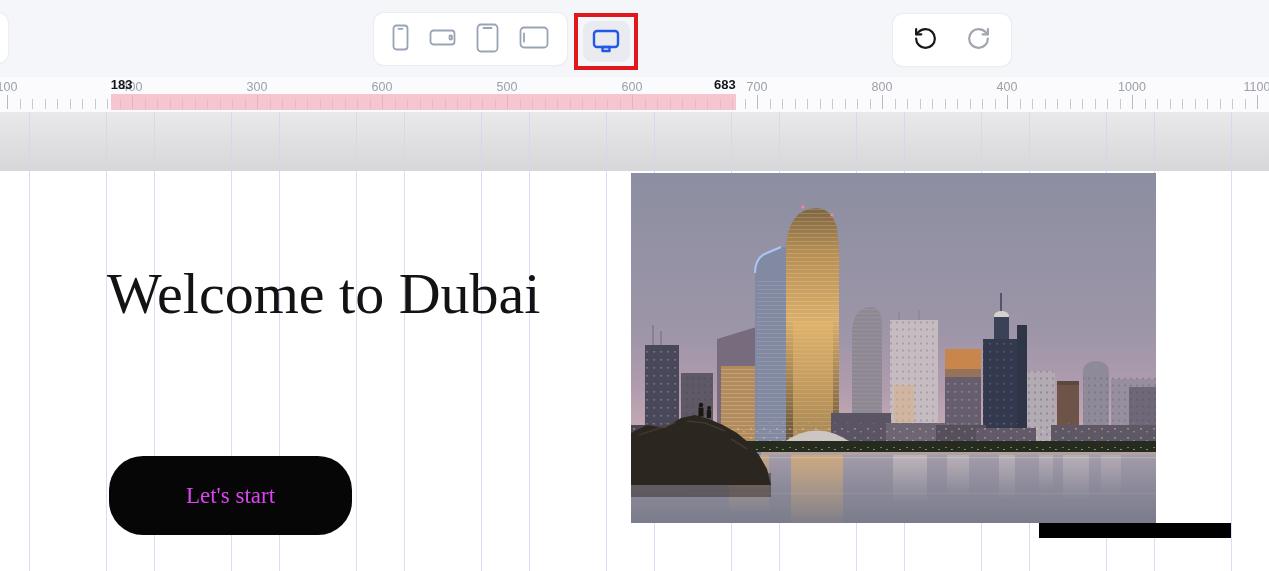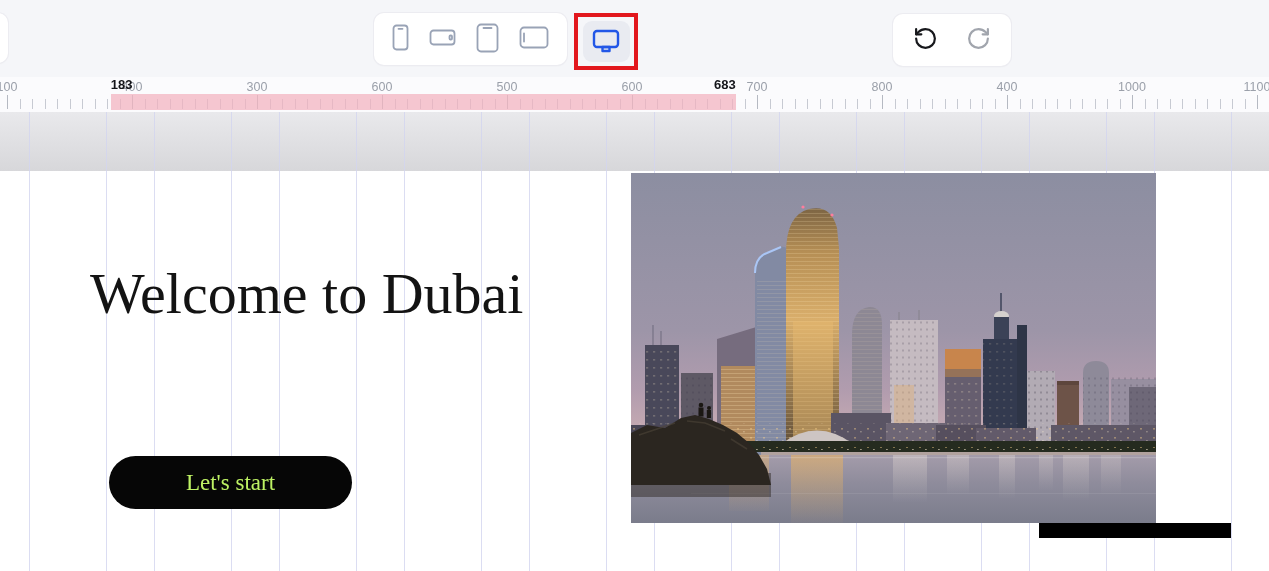--- a/index.html
+++ b/index.html
@@ -52,30 +52,30 @@
   .tick.major{height:14px;background:#b5b9c2;}
   .ruler-band{position:absolute;top:17px;height:16px;background:rgba(242,178,190,.72);}
   .sel-label{position:absolute;top:0;font-size:13px;font-weight:700;color:#14151a;white-space:nowrap;}
 
   
   .stage-top{position:absolute;left:0;top:112px;width:1269px;height:59px;background:linear-gradient(#e9e9ec,#d7d7da);}
   .page{position:absolute;left:0;top:171px;width:1269px;height:400px;background:#fff;}
   .gridline{position:absolute;top:112px;height:459px;width:1px;background:#d2d4ef;opacity:.8;z-index:1;}
 
   .hero-heading{
-    position:absolute;left:90px;top:260px;z-index:2;
+    position:absolute;left:107px;top:260px;z-index:2;
     font-family:"Liberation Serif",serif;font-size:58px;color:#131313;letter-spacing:0px;white-space:nowrap;cursor:default;
   }
   .hero-sub{
     position:absolute;left:110px;top:353px;z-index:2;
     font-family:"Liberation Serif",serif;font-size:26px;color:#1b1b1b;white-space:nowrap;cursor:default;
   }
   .cta{
-    position:absolute;left:109px;top:456px;width:243px;height:53px;z-index:2;
-    background:#060606;border:none;border-radius:34px;color:#bef264;
+    position:absolute;left:109px;top:456px;width:243px;height:79px;z-index:2;
+    background:#060606;border:none;border-radius:34px;color:#d946ef;
     font-family:"Liberation Serif",serif;font-size:23px;cursor:pointer;
   }
   .hero-img{position:absolute;left:631px;top:173px;width:525px;height:350px;z-index:2;cursor:pointer;}
   .black-bar{position:absolute;left:1039px;top:523px;width:192px;height:15px;background:#000;z-index:2;}
 </style>
 </head>
 <body>
 
 <div class="app">
 

